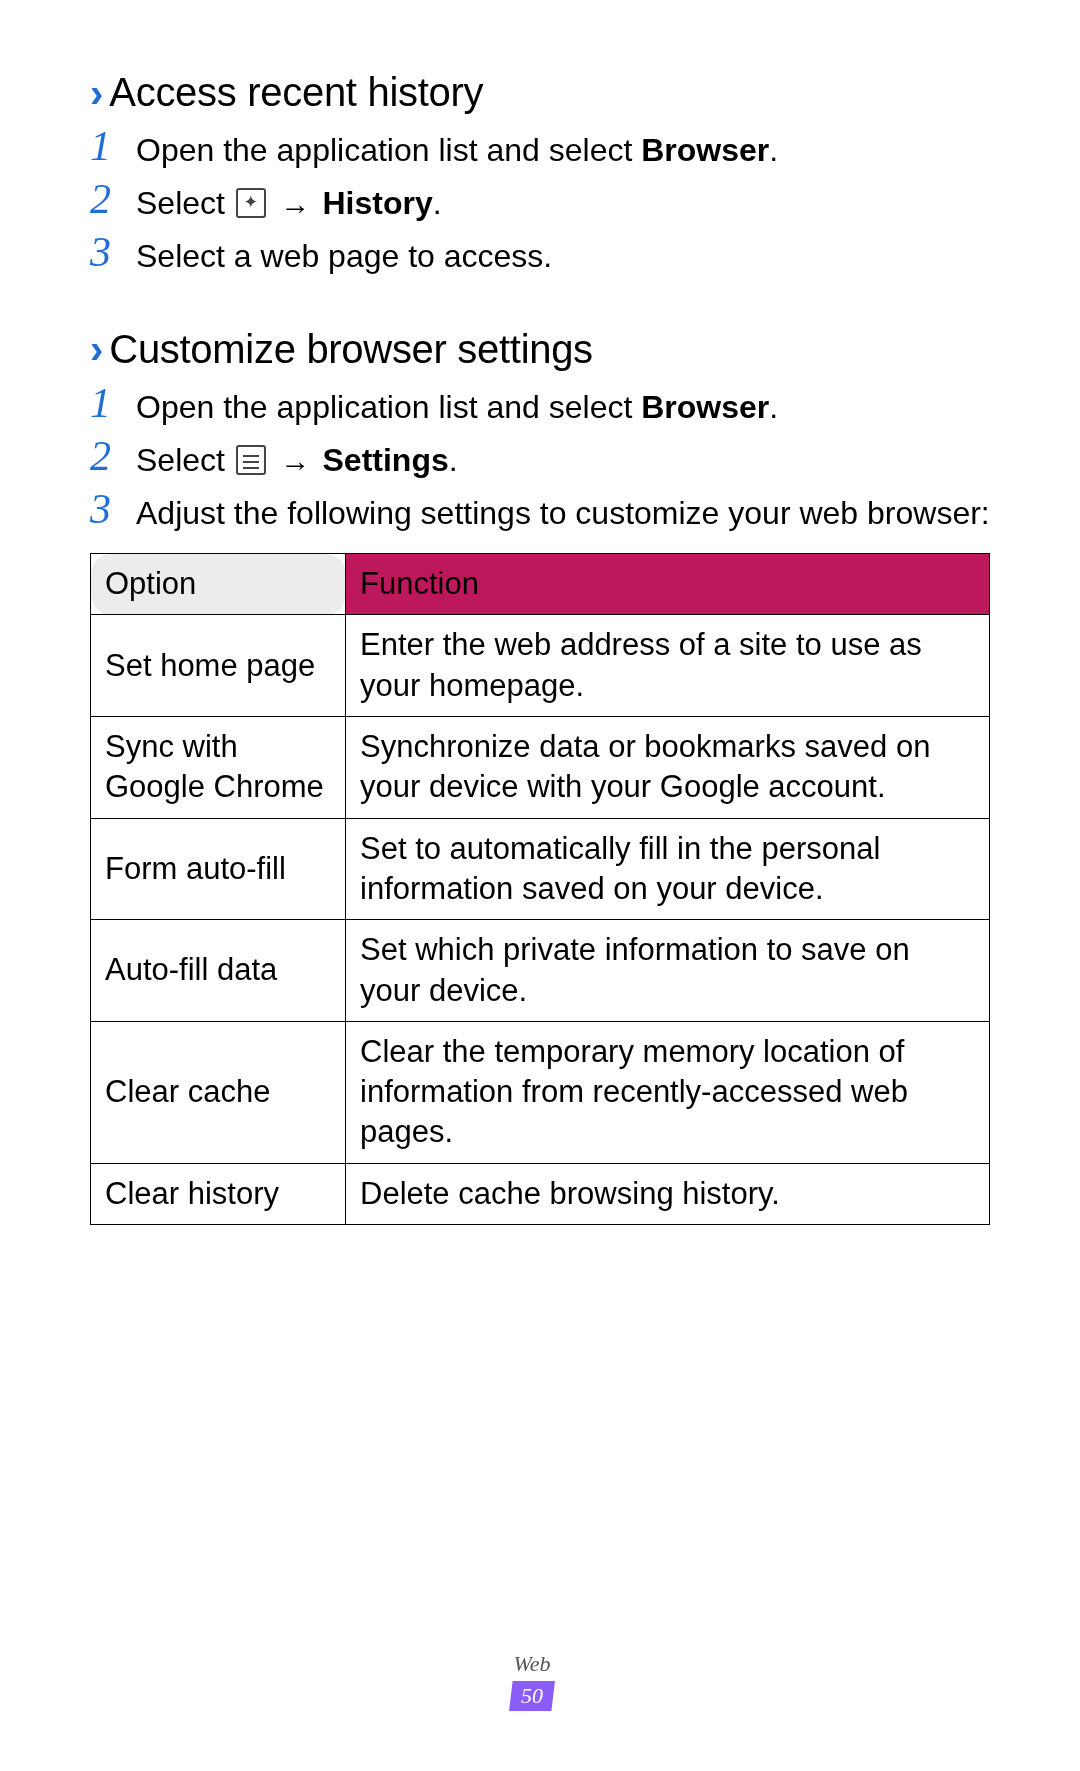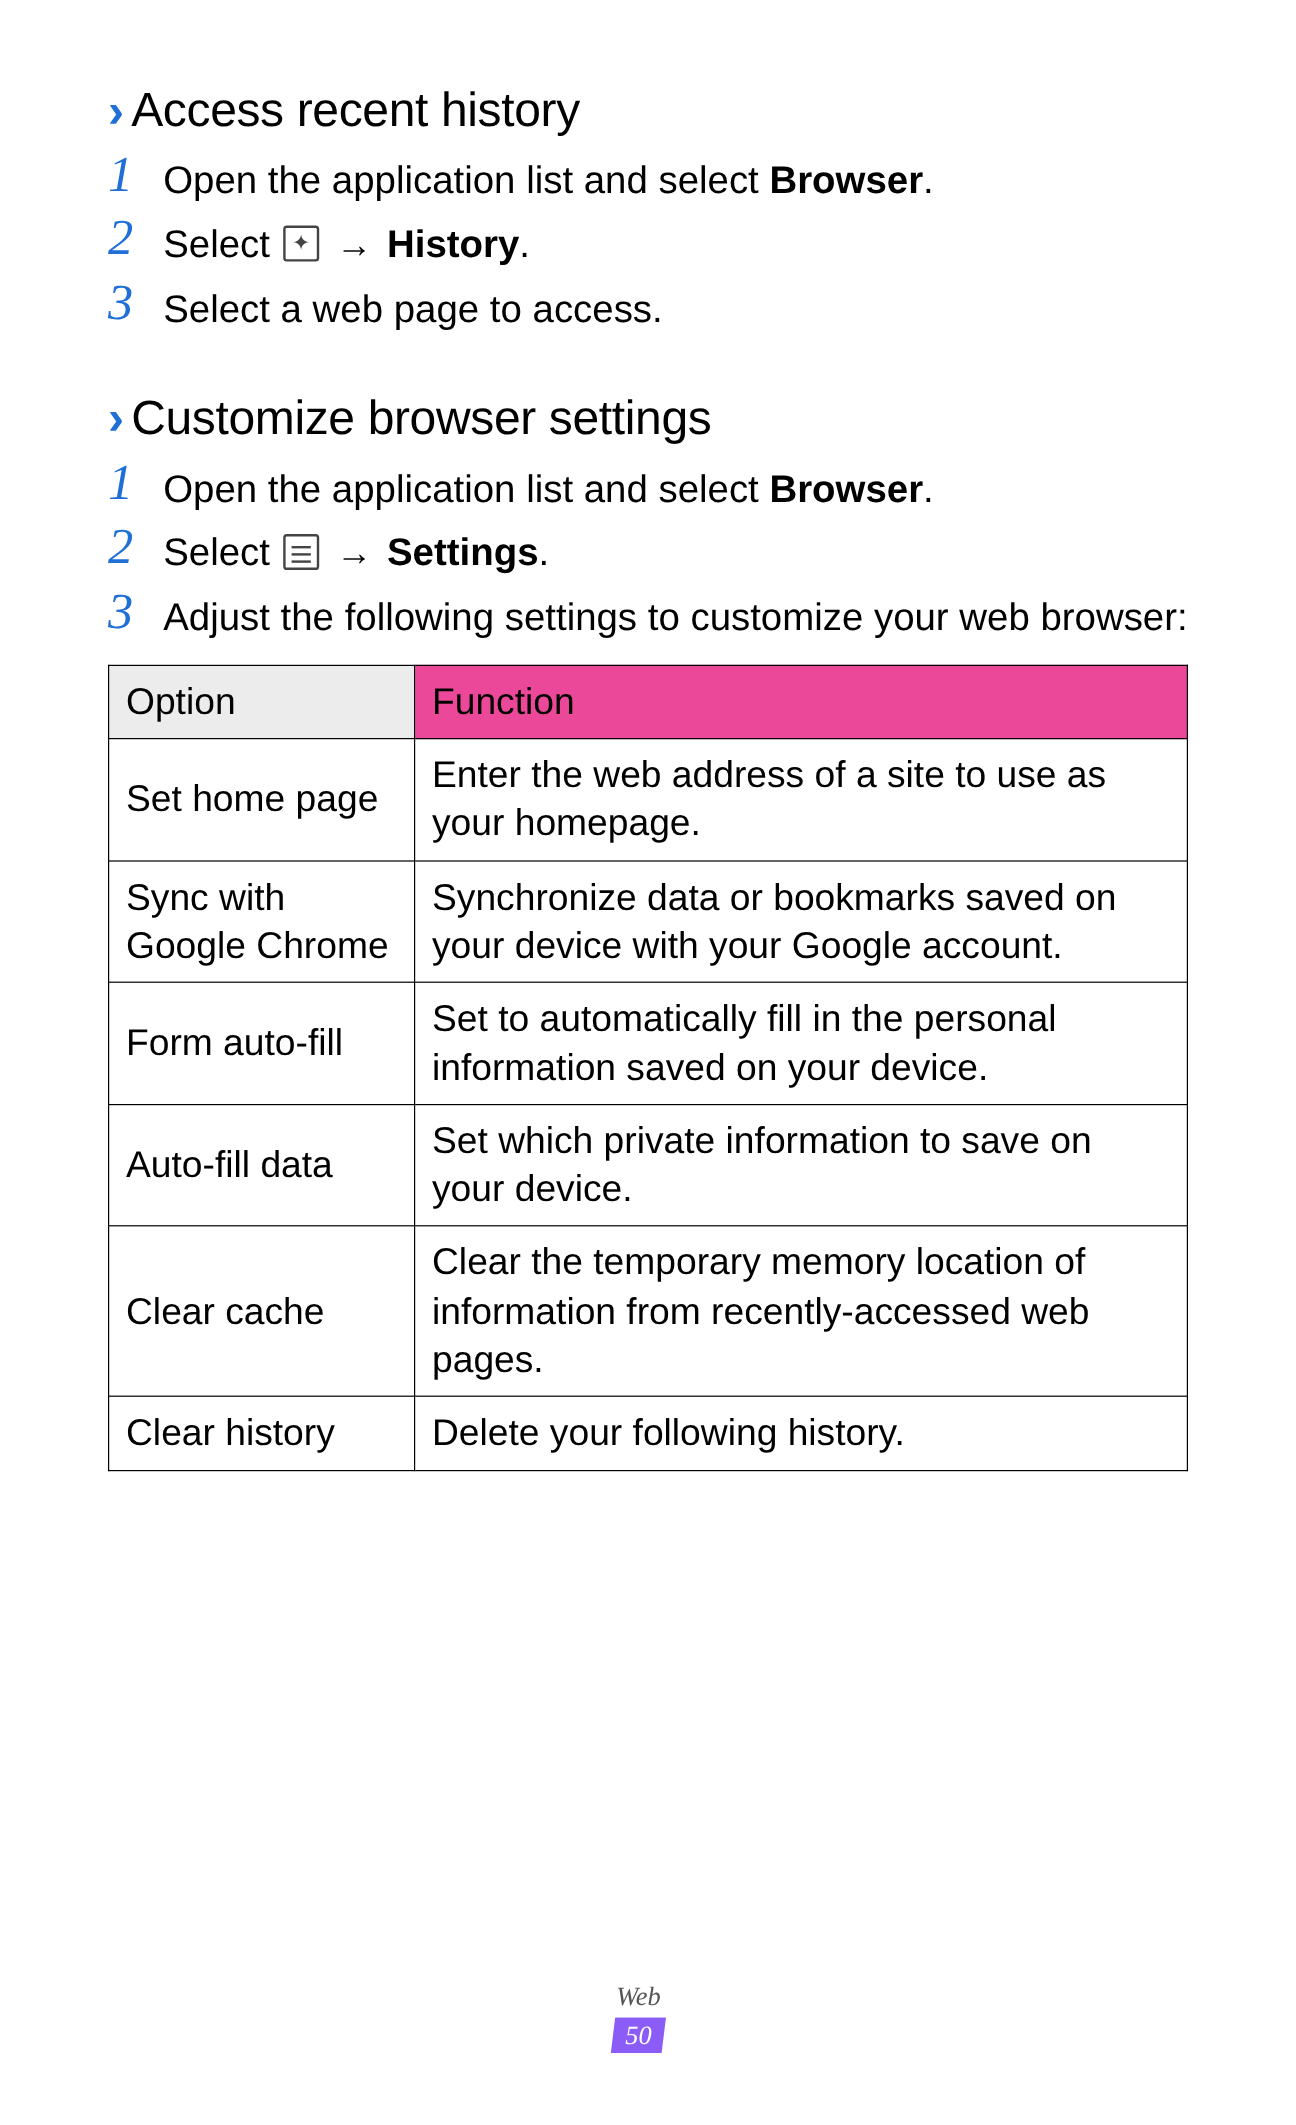--- a/index.html
+++ b/index.html
@@ -93,23 +93,23 @@
   }
   table.settings th, table.settings td {
     border: 1px solid #000;
     padding: 10px 14px;
     text-align: left;
     vertical-align: middle;
     font-weight: 400;
     line-height: 1.3;
   }
   table.settings th {
-    background: #ec4899;
-  }
-  table.settings th:first-child { background: #ececec; width: 255px; }
+    background: #be185d;
+  }
+  table.settings th:first-child { background: #ececec; width: 255px; border-radius: 20px; }
   table.settings td:first-child { width: 255px; }
   .footer {
     position: absolute;
     bottom: 60px;
     left: 0; right: 16px;
     text-align: center;
   }
   .footer-label {
     font-style: italic;
     font-size: 22px;
@@ -208,21 +208,21 @@
         <tr>
           <td>Auto-fill data</td>
           <td>Set which private information to save on your device.</td>
         </tr>
         <tr>
           <td>Clear cache</td>
           <td>Clear the temporary memory location of information from recently-accessed web pages.</td>
         </tr>
         <tr>
           <td>Clear history</td>
-          <td>Delete your following history.</td>
+          <td>Delete cache browsing history.</td>
         </tr>
       </tbody>
   </table>
 
 </div>
 
 <div class="footer">
   <div class="footer-label">Web</div>
   <div class="page-num">50</div>
 </div>

